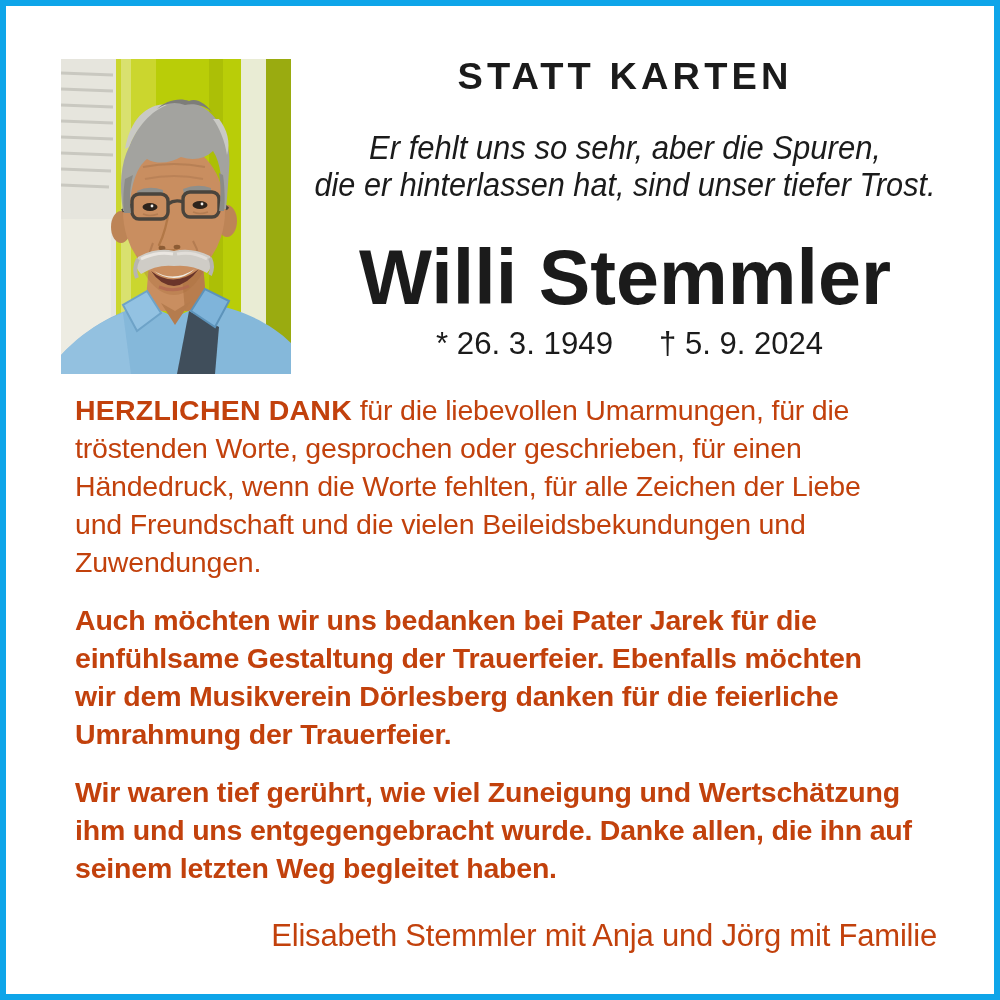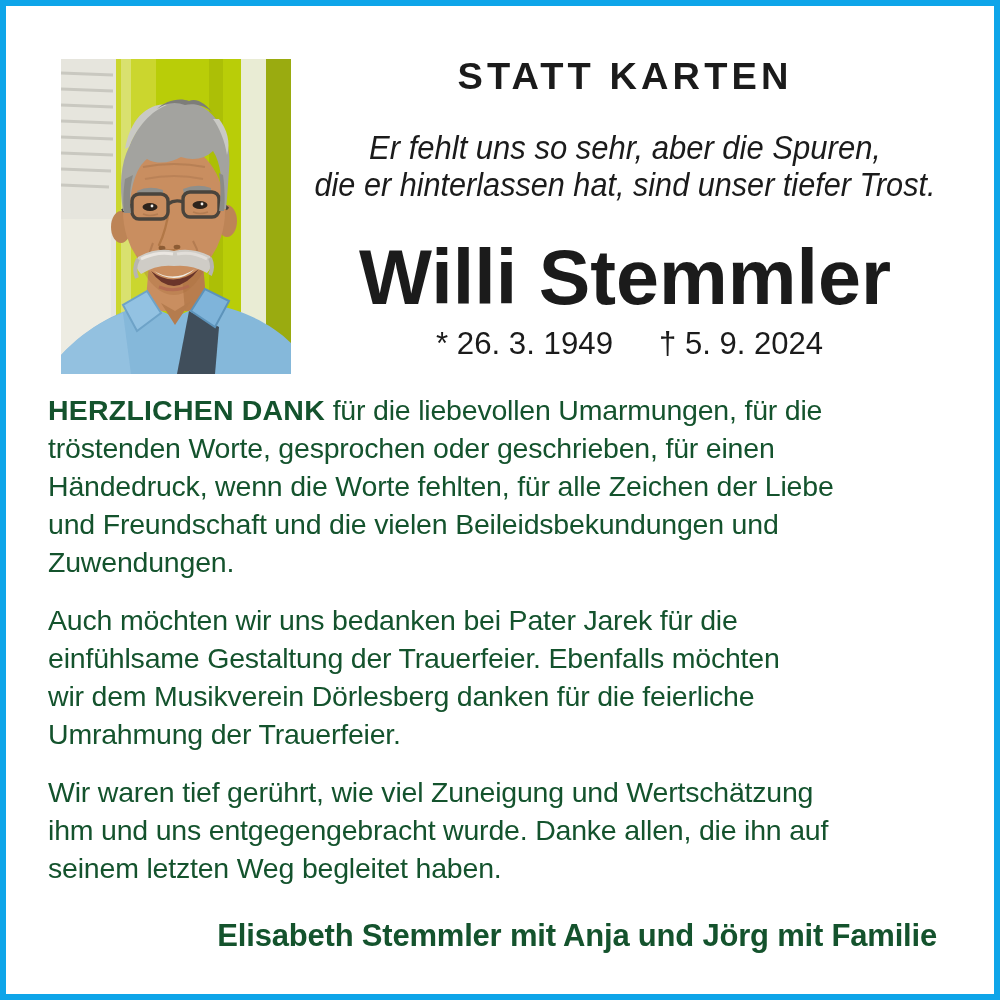--- a/index.html
+++ b/index.html
@@ -22,31 +22,31 @@
   .header-svg{
     position:absolute;left:287px;top:40px;width:665px;height:322px;
   }
   .header-svg text{fill:#1b1b1b;font-family:"Liberation Sans", sans-serif;}
   .t-kicker{font-weight:bold;font-size:37px;letter-spacing:4px;}
   .t-quote{font-style:italic;font-size:34px;}
   .t-name{font-weight:bold;font-size:77px;}
   .t-dates{font-size:31.5px;}
   
   .body-text{
-    position:absolute;left:42px;right:57px;top:385px;
+    position:absolute;left:69px;right:57px;top:385px;
     font-size:28.5px;line-height:38px;letter-spacing:-0.2px;
-    color:#14532d;
+    color:#c2410c;
   }
   .body-text p{margin:0;white-space:pre-line;}
-  .body-text p + p{margin-top:20px;}
+  .body-text p + p{margin-top:20px;font-weight:bold;}
   .lead{font-weight:bold;letter-spacing:0.2px;}
   .signature{
     margin-top:30px;
     text-align:right;
-    font-weight:bold;
+    font-weight:normal;
     font-size:31px;
     letter-spacing:-0.2px;
     white-space:nowrap;
   }
 </style>
 </head>
 <body>
 
 <div class="ad">
 

